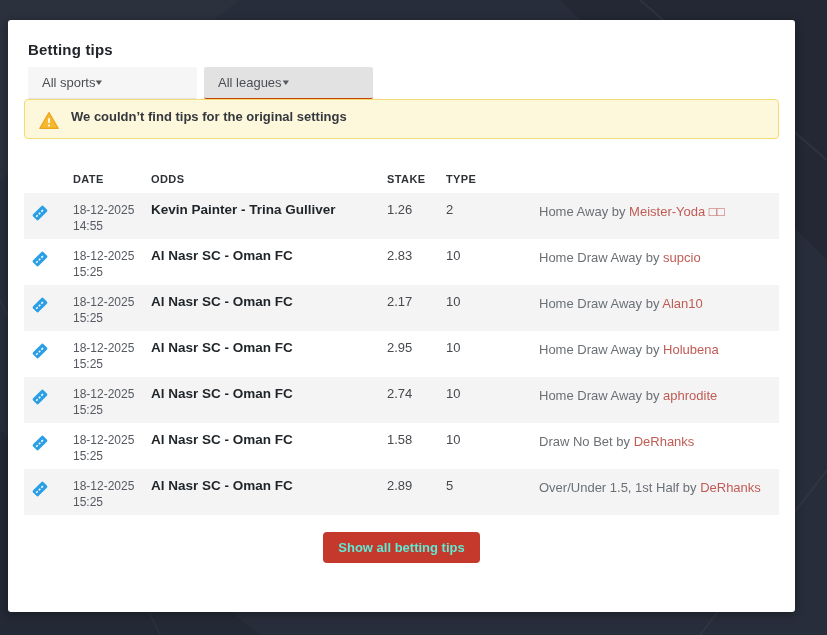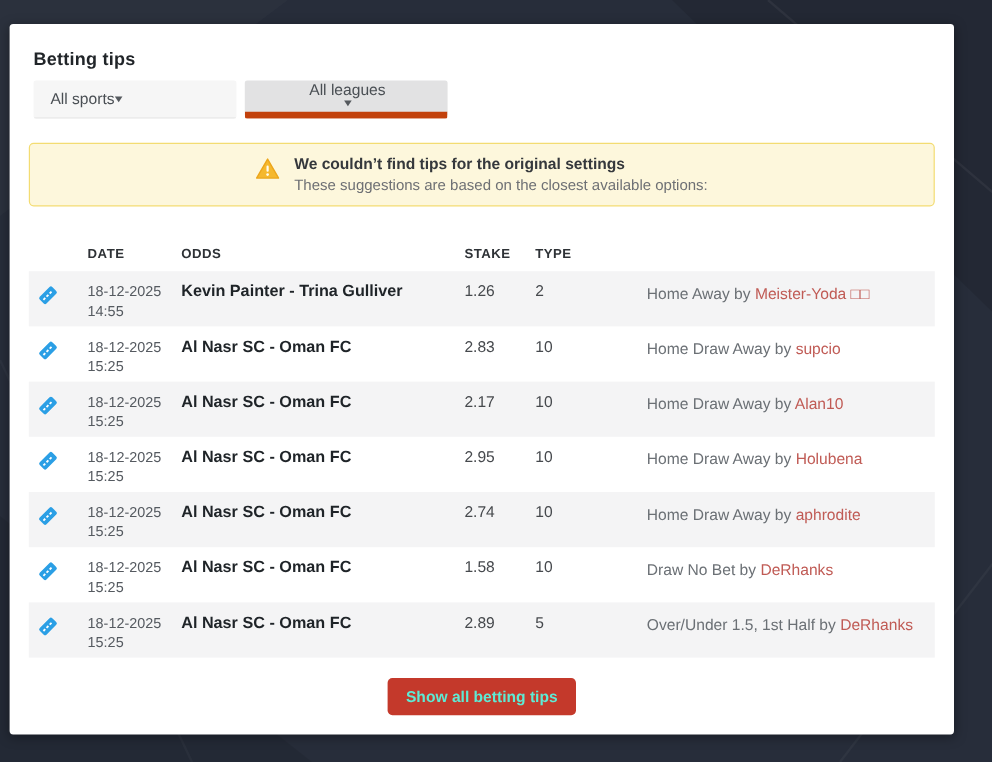--- a/index.html
+++ b/index.html
@@ -33,26 +33,26 @@
     margin:21px 0 0 4px;font-size:15px;font-weight:700;color:var(--text-dark);
     letter-spacing:.2px;
   }
   .filters{display:flex;gap:7px;margin:9px 0 0 4px;}
   .select{
     width:169px;height:32px;display:flex;align-items:center;
     padding:0 12px 0 14px;font-size:13px;color:#4a4f54;cursor:pointer;
     border-radius:2px;
   }
   .select.sport{background:#f6f6f6;border-bottom:1px solid #e3e3e3;}
-  .select.league{background:#e2e2e3;border-bottom:6px solid #c2410c;flex-direction:column;}
+  .select.league{background:#e2e2e3;border-bottom:1px solid #c2410c;}
   .caret{font-size:8px;color:#55595e;line-height:1;transform:scaleX(1.35);}
   .warning{
-    margin-top:20px;background:var(--warn-bg);
+    background:var(--warn-bg);
     border:1px solid var(--warn-border);border-radius:4px;
-    padding:8px 14px;display:flex;gap:12px;align-items:flex-start;justify-content:center;
+    padding:8px 14px;display:flex;gap:12px;align-items:flex-start;
   }
   .warn-icon{flex:0 0 auto;margin-top:3px;}
   .warn-title{font-size:13px;font-weight:700;color:#35383c;line-height:18px;}
   .warn-sub{font-size:12.5px;color:#6e7074;line-height:17px;}
   .tips-table{margin-top:20px;}
   .t-head,.t-row{
     display:grid;
     grid-template-columns:42px 78px 236px 59px 69px 1fr;
     padding-left:7px;
   }
@@ -104,21 +104,20 @@
   </div>
 
   <div class="warning">
     <svg class="warn-icon" width="20" height="19" viewBox="0 0 24 22">
       <path d="M12 1.5 L23 20.5 H1 Z" fill="#f5b82e" stroke="#eca61c" stroke-width="1.4" stroke-linejoin="round"></path>
       <rect x="10.9" y="8" width="2.2" height="6.2" rx="1.1" fill="#fffdf2"></rect>
       <circle cx="12" cy="17" r="1.3" fill="#fffdf2"></circle>
     </svg>
     <div>
       <div class="warn-title">We couldn’t find tips for the original settings</div>
-      <div class="warn-sub">These suggestions are based on the closest available options:</div>
     </div>
   </div>
 
   <div class="tips-table">
     <div class="t-head">
       <div></div>
       <div>DATE</div>
       <div>ODDS</div>
       <div>STAKE</div>
       <div>TYPE</div>

